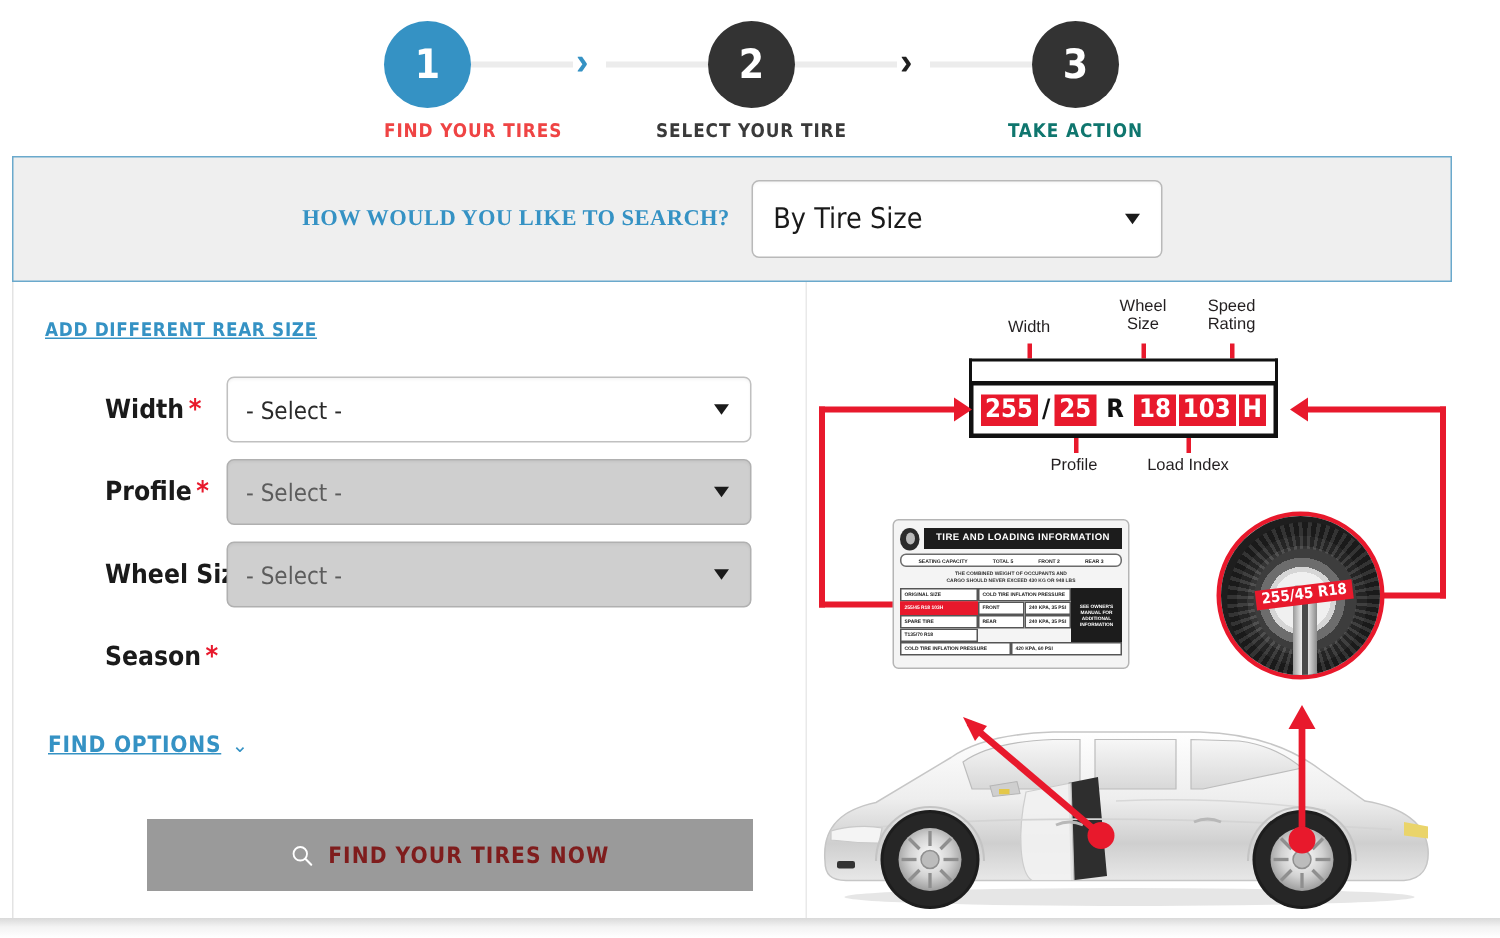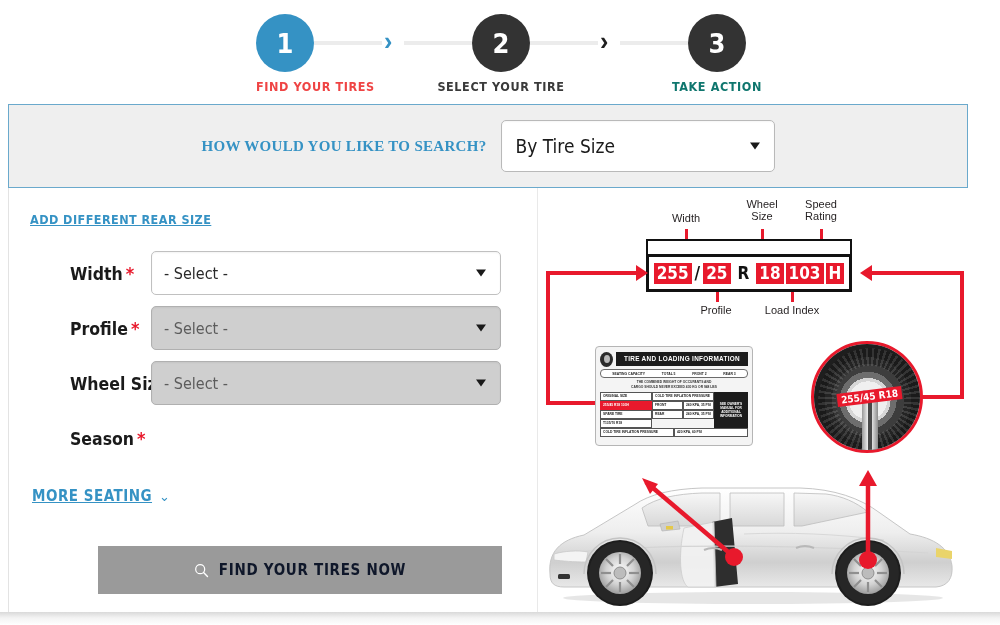--- a/index.html
+++ b/index.html
@@ -93,21 +93,21 @@
   .moreopts-label { font-size:15px; font-weight:bold; letter-spacing:0.5px;
                     color:#3592c4; text-decoration:underline;
                     font-family:"DejaVu Sans Condensed","Liberation Sans", sans-serif; }
   .moreopts-chev { color:#3592c4; font-size:13px; line-height:1; }
 
   .findbtn {
     position:absolute; left:98px; top:546px; width:404px; height:48px;
     background:#9a9a9a; border:none; display:flex; align-items:center;
     justify-content:center; gap:10px; cursor:pointer;
   }
-  .findbtn-label { color:#0f172a; font-size:15px; font-weight:bold; letter-spacing:0.7px;
+  .findbtn-label { color:#7f1d1d; font-size:15px; font-weight:bold; letter-spacing:0.7px;
                    font-family:"DejaVu Sans Condensed","Liberation Sans", sans-serif; }
 
   
   .diagram { position:absolute; left:538px; top:188px; width:430px; height:424px;
              background:#fff; overflow:hidden; }
   .dg-label { position:absolute; font-size:11px; color:#231f20; text-align:center;
               line-height:12px; font-family:"Liberation Sans", sans-serif; }
   .tick { position:absolute; width:3px; background:#e8192c; }
 
   .codebox { position:absolute; left:108px; top:66px; width:206px; height:38px;
@@ -257,21 +257,21 @@
     </div>
   </div>
 
   <div class="frow r4">
     <div class="flabel">
       <span>Season</span><span class="req">*</span>
     </div>
   </div>
 
   <div class="moreopts">
-    <span class="moreopts-label">MORE SEATING</span>
+    <span class="moreopts-label">FIND OPTIONS</span>
     <span class="moreopts-chev">⌄</span>
   </div>
 
   <div class="findbtn" style="background: rgb(154, 154, 154);">
     <svg width="15" height="15" viewBox="0 0 16 16">
       <circle cx="6.6" cy="6.6" r="4.8" fill="none" stroke="#ffffff" stroke-width="1.3"></circle>
       <line x1="10.2" y1="10.2" x2="14.4" y2="14.4" stroke="#ffffff" stroke-width="1.5" stroke-linecap="round"></line>
     </svg>
     <span class="findbtn-label">FIND YOUR TIRES NOW</span>
   </div>

